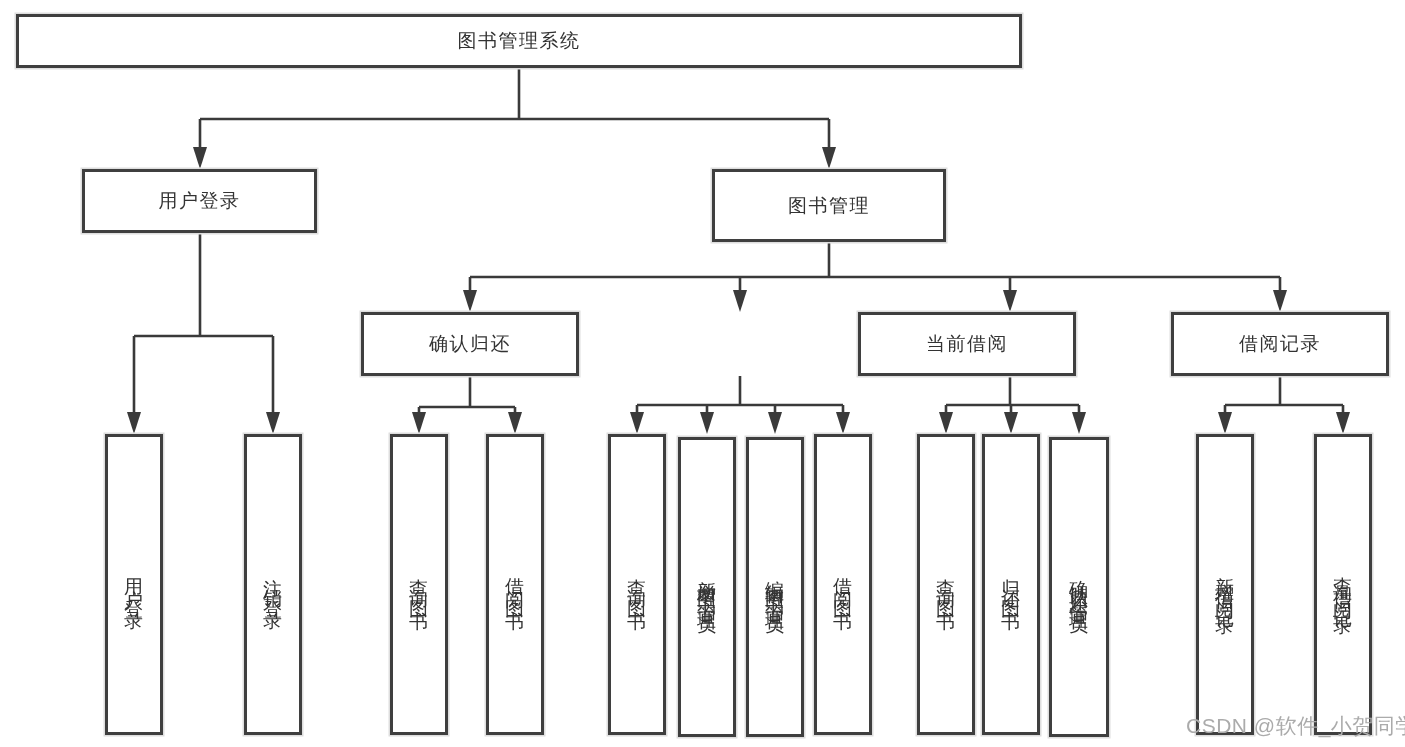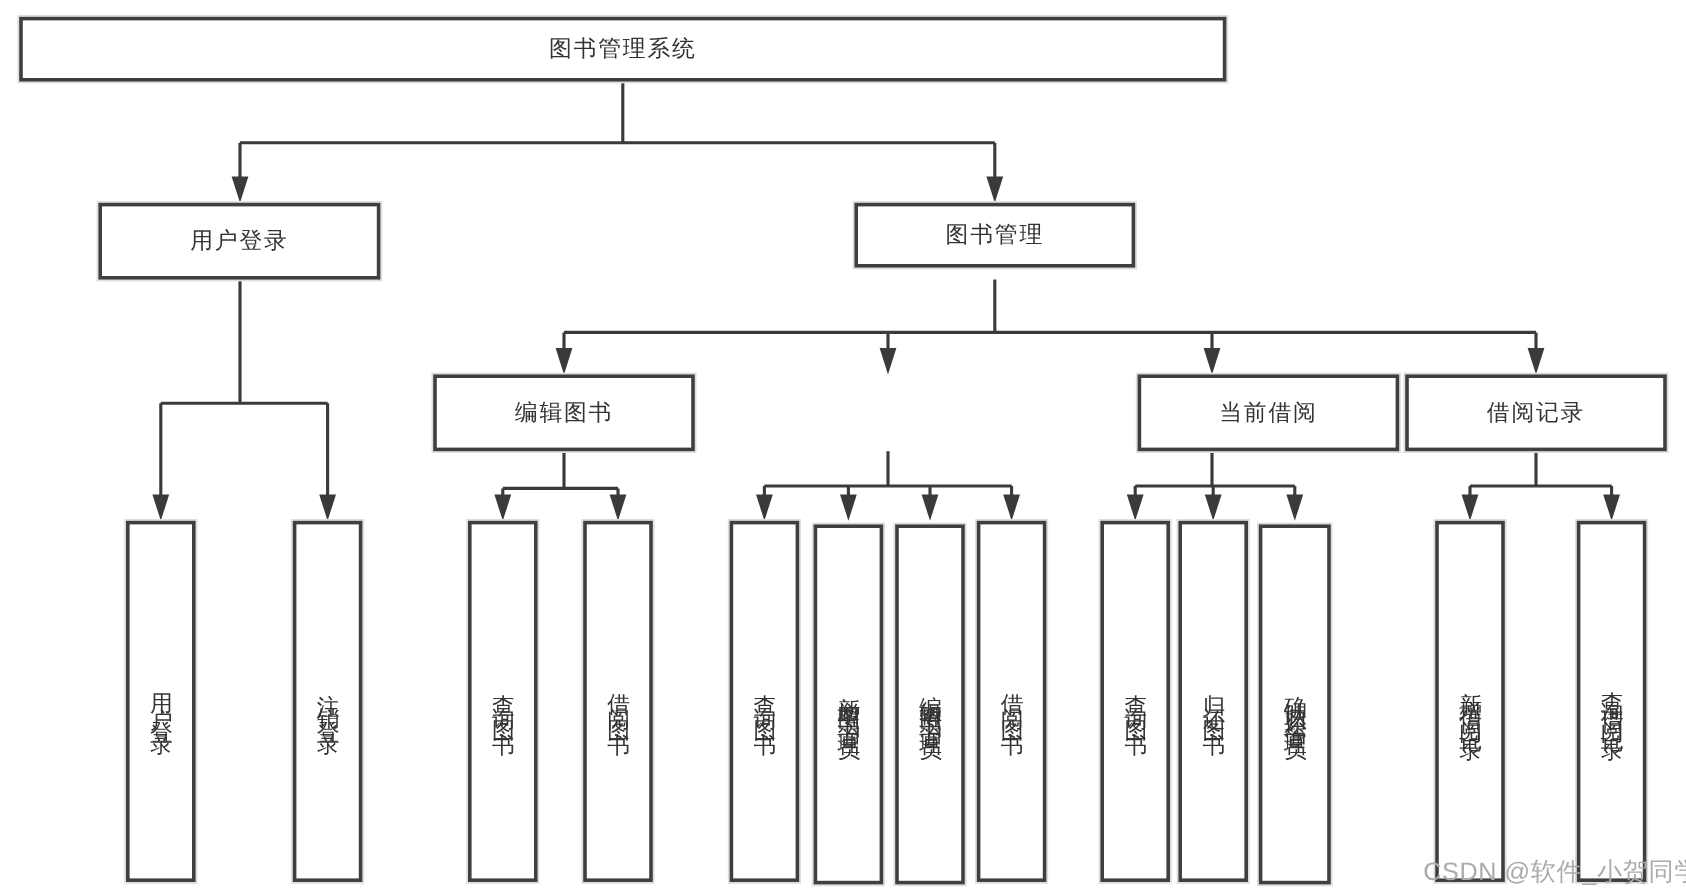--- a/index.html
+++ b/index.html
@@ -75,28 +75,28 @@
     <polygon class="ahead" points="1336,412 1350,412 1343,434"></polygon>
   </svg>
 
   <div class="box" style="left:16px;top:14px;width:1006px;height:54px">
     <span>图书管理系统</span>
   </div>
 
   <div class="box" style="left:82px;top:169px;width:235px;height:64px">
     <span>用户登录</span>
   </div>
-  <div class="box" style="left:712px;top:169px;width:234px;height:54px">
+  <div class="box" style="left:712px;top:169px;width:234px;height:73px">
     <span>图书管理</span>
   </div>
 
   <div class="box" style="left:361px;top:312px;width:218px;height:64px">
-    <span>编辑图书</span>
+    <span>确认归还</span>
   </div>
-  <div class="box" style="left:948px;top:312px;width:218px;height:64px">
+  <div class="box" style="left:858px;top:312px;width:218px;height:64px">
     <span>当前借阅</span>
   </div>
   <div class="box" style="left:1171px;top:312px;width:218px;height:64px">
     <span>借阅记录</span>
   </div>
 
   <div class="vbox" style="left:105px;top:434px;width:58px;height:301px">
     <span>用户登录</span>
   </div>
   <div class="vbox" style="left:244px;top:434px;width:58px;height:301px">

